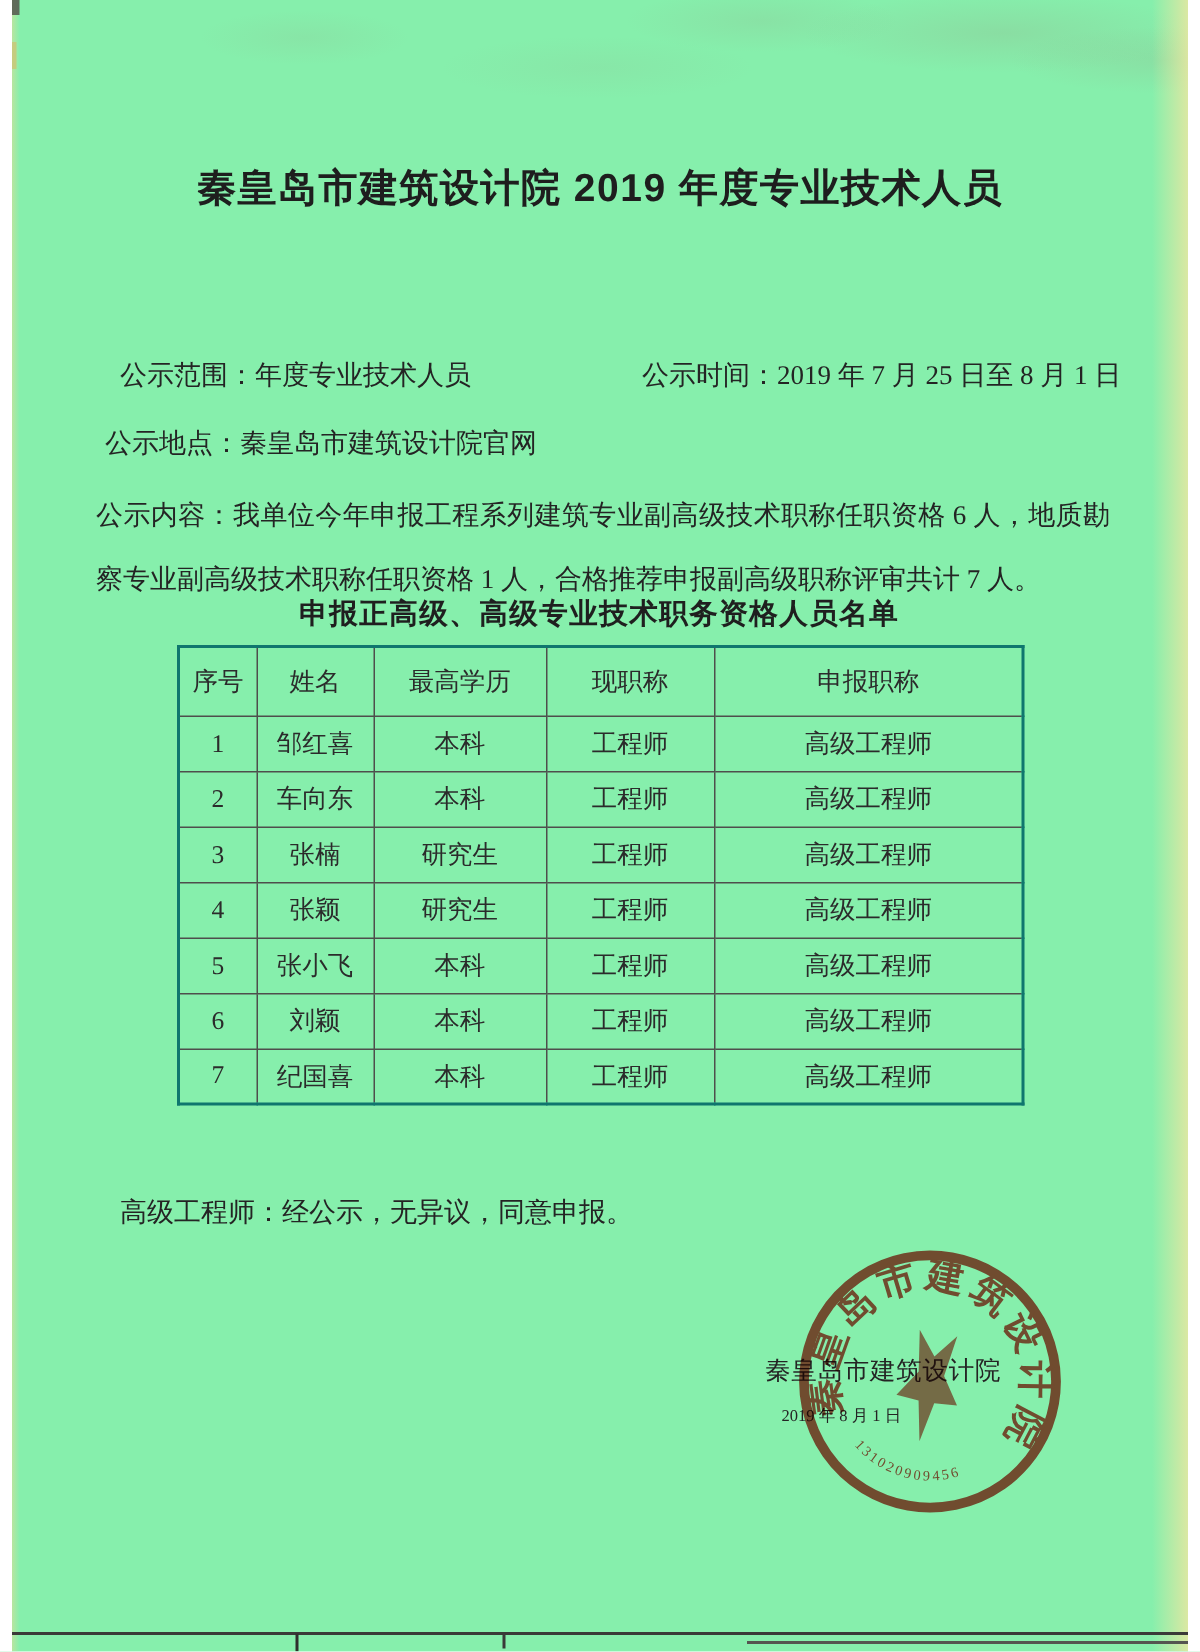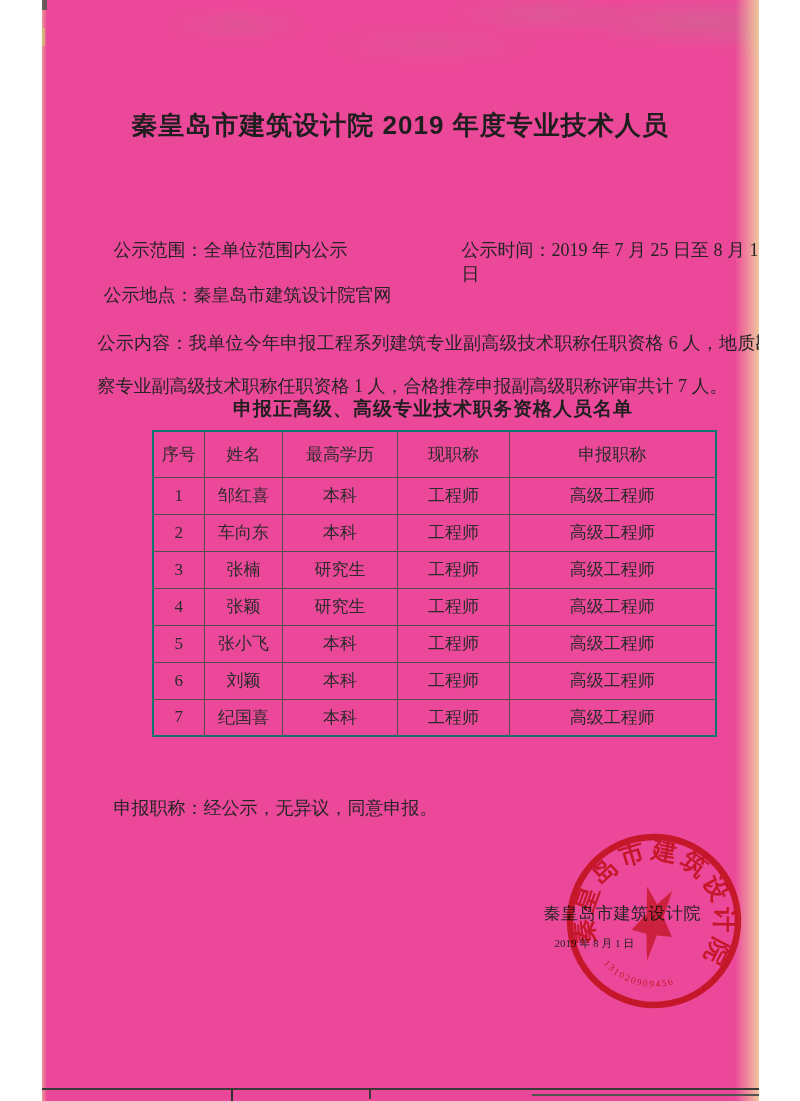--- a/index.html
+++ b/index.html
@@ -1,19 +1,19 @@
 <!DOCTYPE html>
 <html><head>
 <meta charset="utf-8">
 <style>
   * { margin:0; padding:0; box-sizing:border-box; }
   body { background:#ffffff; font-family:"Liberation Serif","DejaVu Serif",serif; }
   .page {
-    position:relative; width:717px; height:1101px; margin:0 auto;
-    background:#ec4899; overflow:hidden; color:#2d2d2d;
+    position:relative; width:784px; height:1101px; margin:0 auto;
+    background:#86efac; overflow:hidden; color:#2d2d2d;
   }
   
   .edge-right { position:absolute; right:0; top:0; width:24px; height:100%;
     background:linear-gradient(to left, rgba(240,230,160,0.8), rgba(240,230,160,0)); }
   .edge-left { position:absolute; left:0; top:0; width:5px; height:100%;
     background:linear-gradient(to right, rgba(226,220,150,0.55), rgba(226,220,150,0)); }
   .top-smudge { position:absolute; left:0; top:0; width:800px; height:90px;
     background:
       radial-gradient(190px 38px at 660px 22px, rgba(150,160,128,0.22), transparent 70%),
       radial-gradient(130px 30px at 500px 14px, rgba(150,160,128,0.16), transparent 70%),
@@ -68,21 +68,21 @@
 <div class="page">
 
   <div class="top-smudge"></div>
   <div class="edge-right"></div>
   <div class="edge-left"></div>
   <div class="corner-speck"></div>
   <div class="left-tick"></div>
 
   <div class="title title1">秦皇岛市建筑设计院 2019 年度专业技术人员</div>
 
-  <div class="bodytext line-scope"><span>公示范围：</span><span>全单位范围内公示</span></div>
+  <div class="bodytext line-scope"><span>公示范围：</span><span>年度专业技术人员</span></div>
   <div class="bodytext line-time"><span>公示时间：</span><span>2019 年 7 月 25 日至 8 月 1 日</span></div>
   <div class="bodytext line-place"><span>公示地点：</span><span>秦皇岛市建筑设计院官网</span></div>
   <div class="bodytext para-content"><span>公示内容：</span><span>我单位今年申报工程系列建筑专业副高级技术职称任职资格 6 人，地质勘察专业副高级技术职称任职资格 1 人，合格推荐申报副高级职称评审共计 7 人。</span></div>
 
   <div class="tbl-caption">申报正高级、高级专业技术职务资格人员名单</div>
   <table class="roster">
     <colgroup>
       <col style="width:52px">
         <col style="width:78px">
         <col style="width:115px">
@@ -144,21 +144,21 @@
       <tr>
         <td>7</td>
         <td>纪国喜</td>
         <td>本科</td>
         <td>工程师</td>
         <td>高级工程师</td>
       </tr>
     </tbody>
   </table>
 
-  <div class="bodytext line-result"><span>申报职称：</span><span>经公示，无异议，同意申报。</span></div>
+  <div class="bodytext line-result"><span>高级工程师：</span><span>经公示，无异议，同意申报。</span></div>
 
   <div class="signature">秦皇岛市建筑设计院</div>
   <div class="sig-date">2019 年 8 月 1 日</div>
 
   <svg class="seal" viewBox="0 0 192 192">
     <g transform="rotate(10 96 96)">
       <circle cx="96" cy="96" r="84" fill="none" stroke-width="6.5" stroke="#d0392b"></circle>
       <defs>
         <path id="sealNameArc" d="M 44.2,130 A 62,62 0 1 1 147.8,130" fill="none"></path>
         <path id="sealSerialArc" d="M 50.7,144 A 66,66 0 0 0 141.3,144" fill="none"></path>

